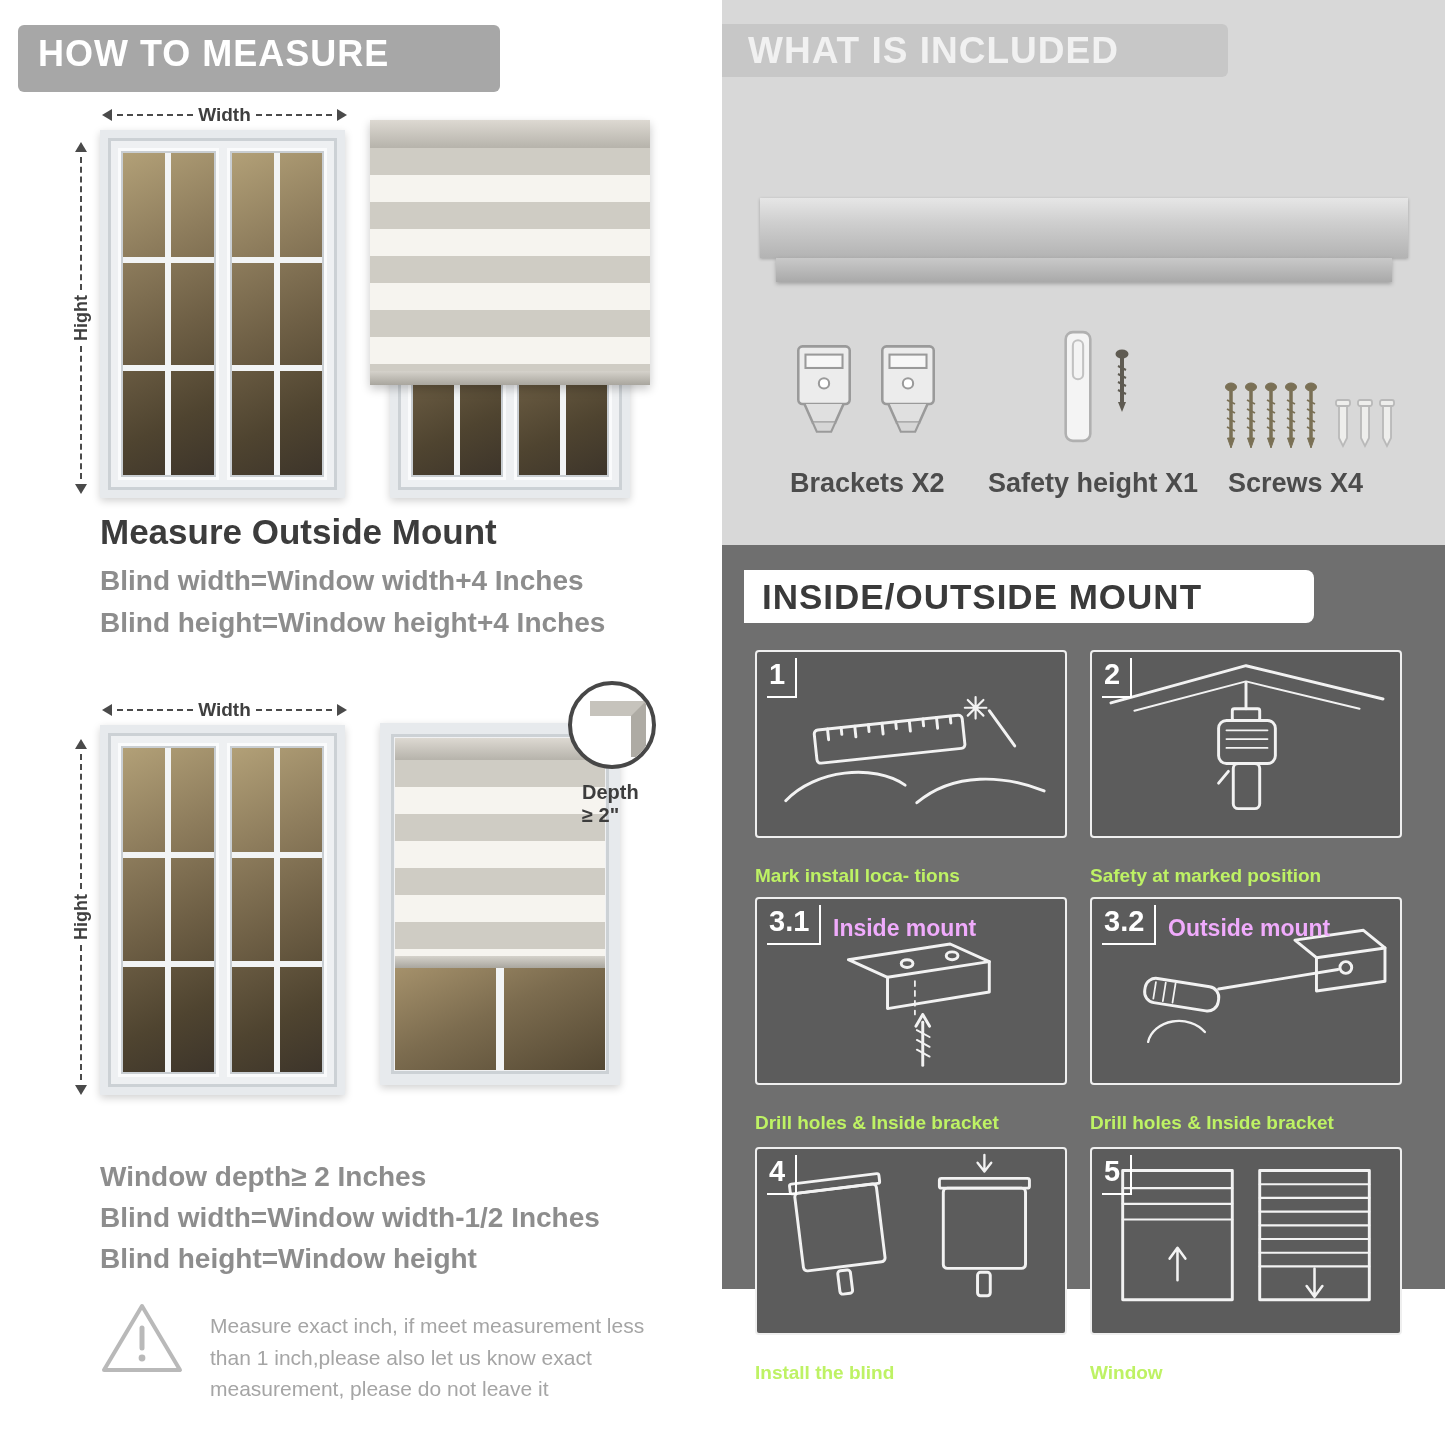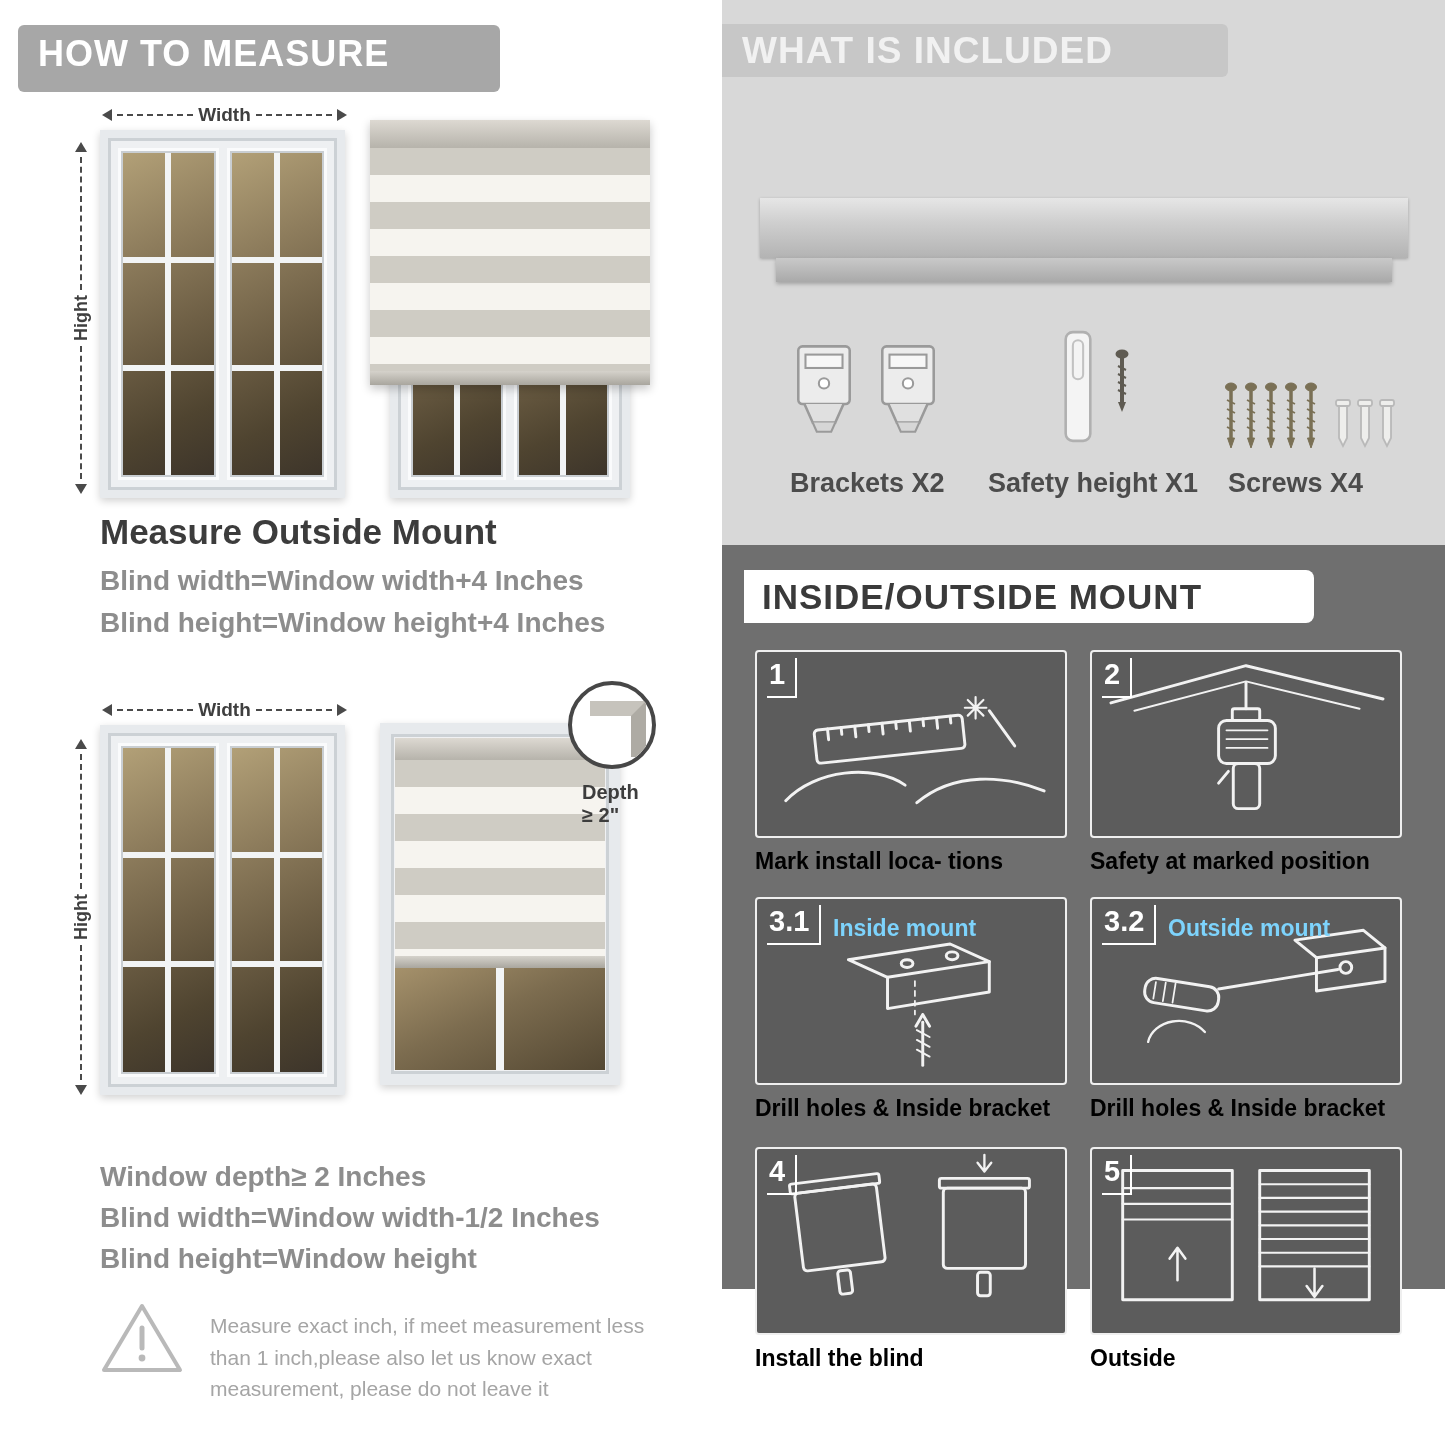--- a/index.html
+++ b/index.html
@@ -66,42 +66,42 @@
   .h2-dark { position:absolute; font-size:35px; font-weight:700; color:#3c3c3c; }
   .sub-gray { position:absolute; font-size:28px; font-weight:700; color:#8d8d8d; }
 
   .warning { position:absolute; left:98px; top:1298px; width:552px; display:flex; gap:24px; align-items:flex-start; }
   .warning .txt { width:438px; font-size:21px; font-weight:400; color:#a5a5a5; line-height:1.5; padding-top:12px; }
 
   
   .included-panel { position:absolute; left:722px; top:0; width:723px; height:545px; background:#d8d8d8; }
   .included-band { position:absolute; left:0; top:24px; width:506px; height:53px;
     background:#c7c7c7; border-radius:0 6px 6px 0; color:#f1f1f1;
-    font-size:37px; font-weight:700; line-height:53px; padding-left:20px; letter-spacing:1px; }
+    font-size:37px; font-weight:700; line-height:53px; padding-left:26px; letter-spacing:1px; }
   .included-title { position:absolute; left:0; top:132px; width:100%; text-align:center;
     font-size:29px; font-weight:700; color:#4c4c4c; }
   .headrail { position:absolute; left:38px; top:198px; width:648px; height:60px;
     background:linear-gradient(180deg,#e6e6e6 0%,#cfcfcf 40%,#b3b3b3 100%);
     box-shadow:0 1px 3px rgba(0,0,0,.25); }
   .headrail-lip { position:absolute; left:54px; top:258px; width:616px; height:24px;
     background:linear-gradient(180deg,#c9c9c9,#a9a9a9); box-shadow:0 2px 4px rgba(0,0,0,.25); }
   .part-icon { position:absolute; }
   .part-label { position:absolute; top:468px; font-size:27px; font-weight:700; color:#4c4c4c; }
 
   .mount-panel { position:absolute; left:722px; top:545px; width:723px; height:744px; background:#6f6f6f; }
   .mount-band { position:absolute; left:22px; top:25px; width:570px; height:53px;
     background:#fff; border-radius:0 8px 8px 0; color:#3a3a3a;
     font-size:35px; font-weight:700; line-height:53px; padding-left:18px; letter-spacing:1px; }
   .step { position:absolute; width:312px; }
   .tile { position:relative; height:188px; background:#5c5c5c; border:2px solid #efefef; border-radius:4px; overflow:hidden; }
   .tile svg { position:absolute; left:0; top:0; width:100%; height:100%; }
   .stepnum { position:absolute; left:10px; top:6px; color:#fff; font-size:29px; font-weight:700;
     padding:0 10px 5px 2px; border-right:2px solid #fff; border-bottom:2px solid #fff; z-index:2; }
-  .steptitle { position:absolute; left:76px; top:16px; color:#7dd3fc; font-size:23px; font-weight:700; z-index:2; }
-  .stepcap { margin-top:10px; color:#000000; font-size:23px; font-weight:700; }
+  .steptitle { position:absolute; left:76px; top:16px; color:#f0abfc; font-size:23px; font-weight:700; z-index:2; }
+  .stepcap { margin-top:27px; color:#bef264; font-size:19px; font-weight:700; }
   .sline { fill:none; stroke:#f2f2f2; stroke-width:3; stroke-linecap:round; stroke-linejoin:round; }
 </style>
 </head>
 <body>
 
 <div class="page">
 
   <div class="banner-gray">
     <span>HOW TO MEASURE</span>
   </div>
@@ -401,17 +401,17 @@
           <g class="sline">
             <rect x="30" y="22" width="112" height="132"></rect>
             <path d="M30 40 h112 M30 56 h112 M30 72 h112" stroke-width="2.2"></path>
             <path d="M86 134 V102 M78 112 l8 -11 8 11" stroke-width="2.6"></path>
             <rect x="170" y="22" width="112" height="132"></rect>
             <path d="M170 36 h112 M170 50 h112 M170 64 h112 M170 78 h112 M170 92 h112 M170 106 h112 M170 120 h112" stroke-width="2.2"></path>
             <path d="M226 122 V150 M218 140 l8 11 8 -11" stroke-width="2.6"></path>
           </g>
         </svg>
       </div>
-      <div class="stepcap">Outside</div>
+      <div class="stepcap">Window</div>
     </div>
   </div>
 
 </div>
 
 </body></html>

